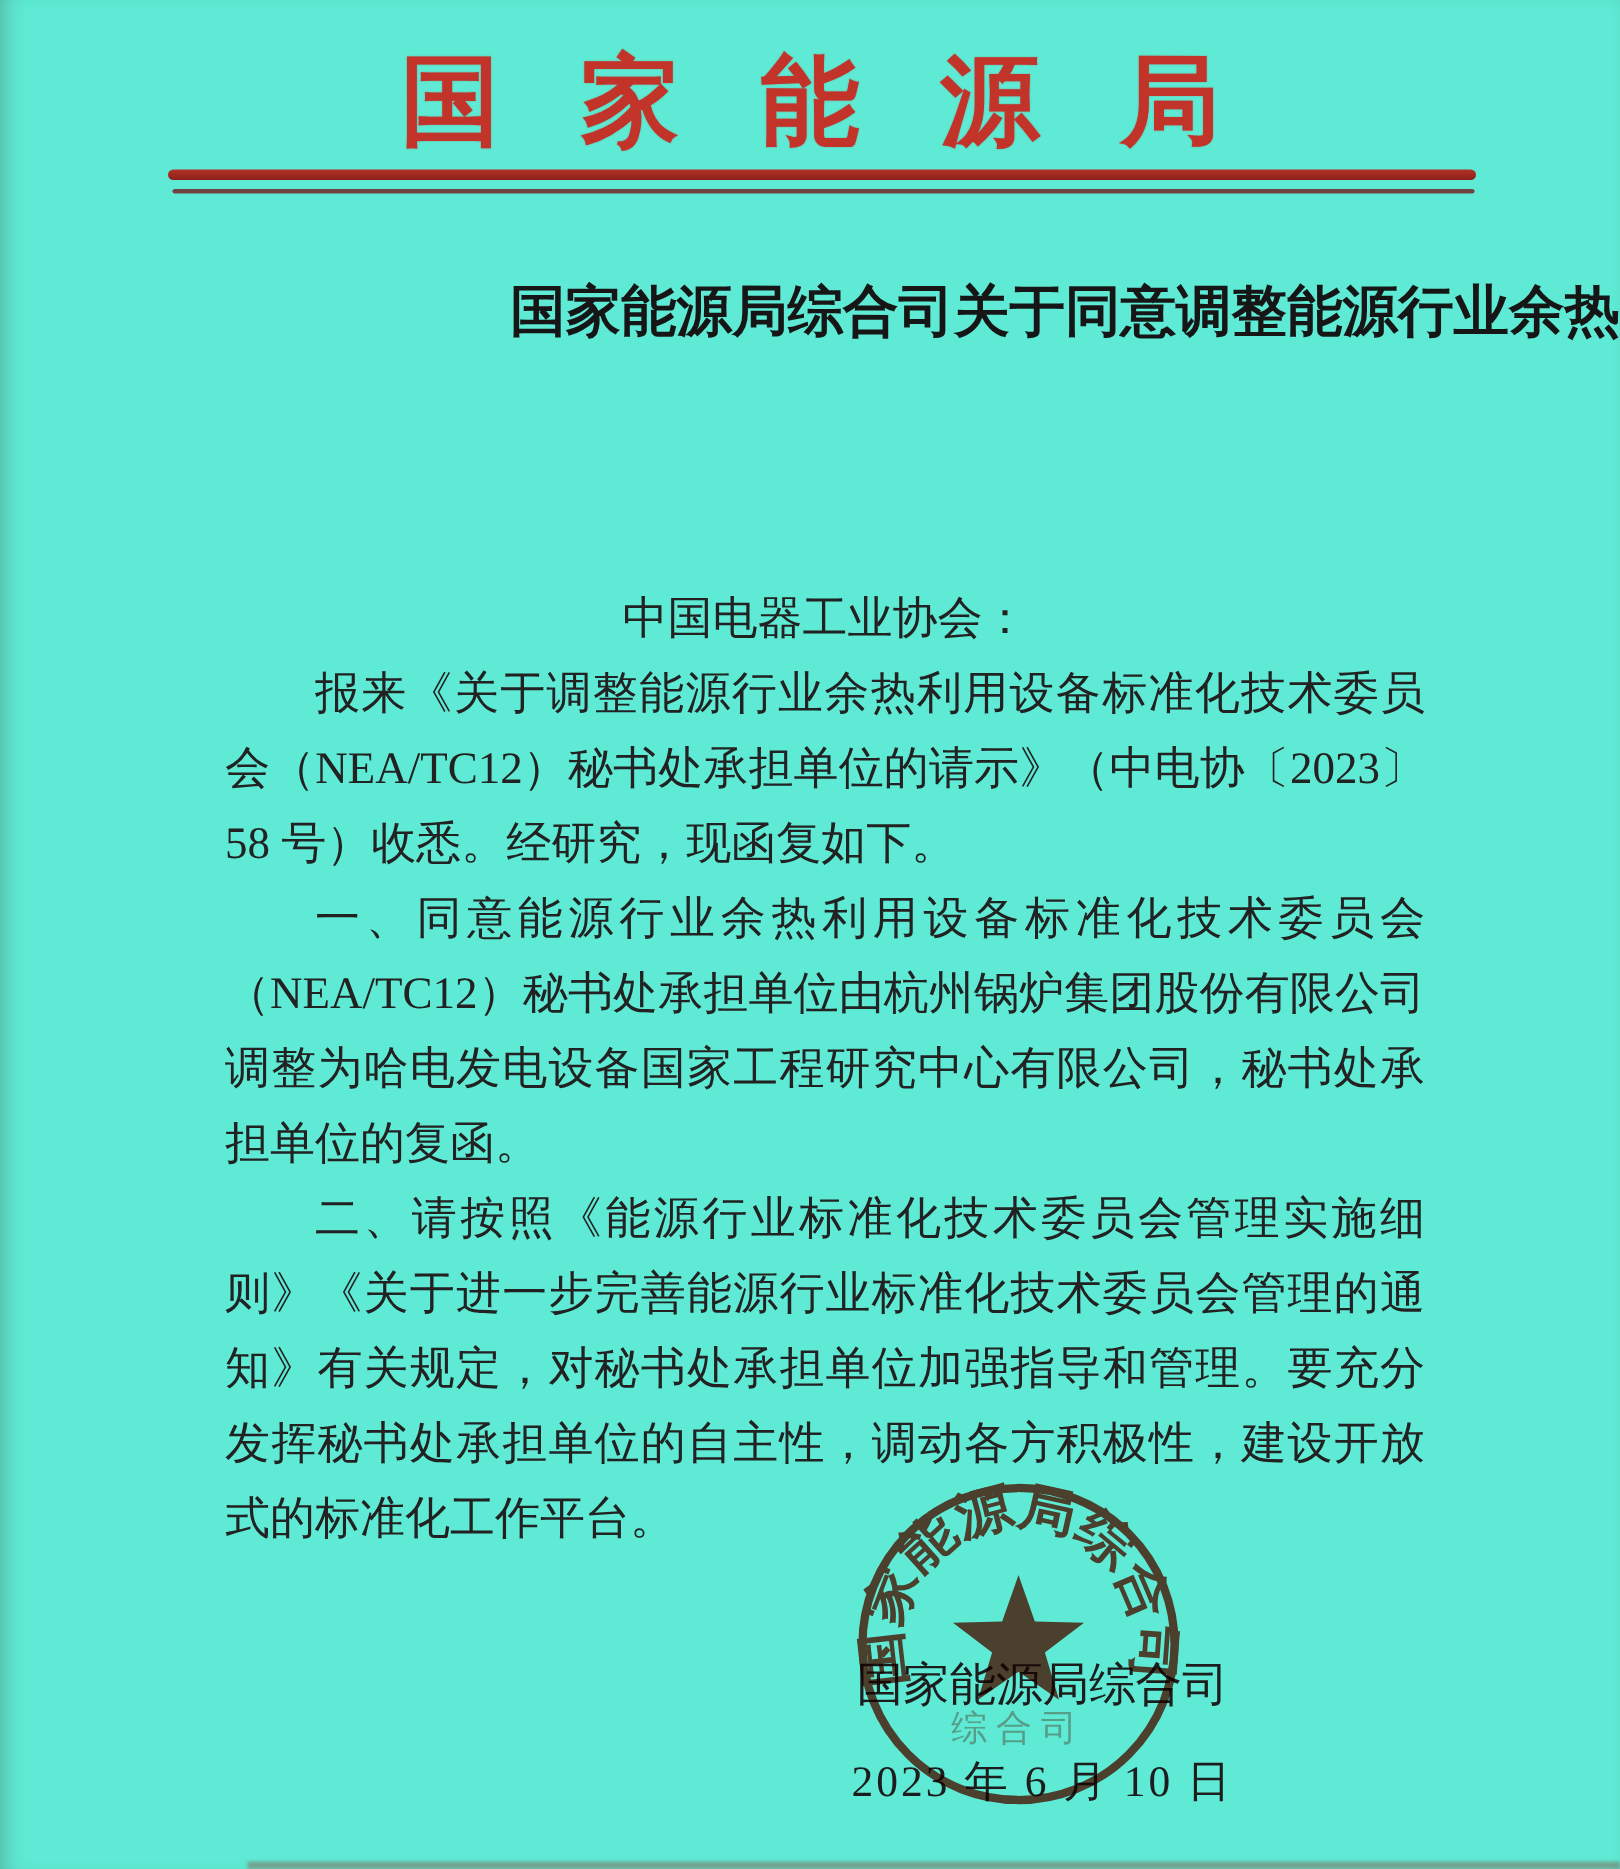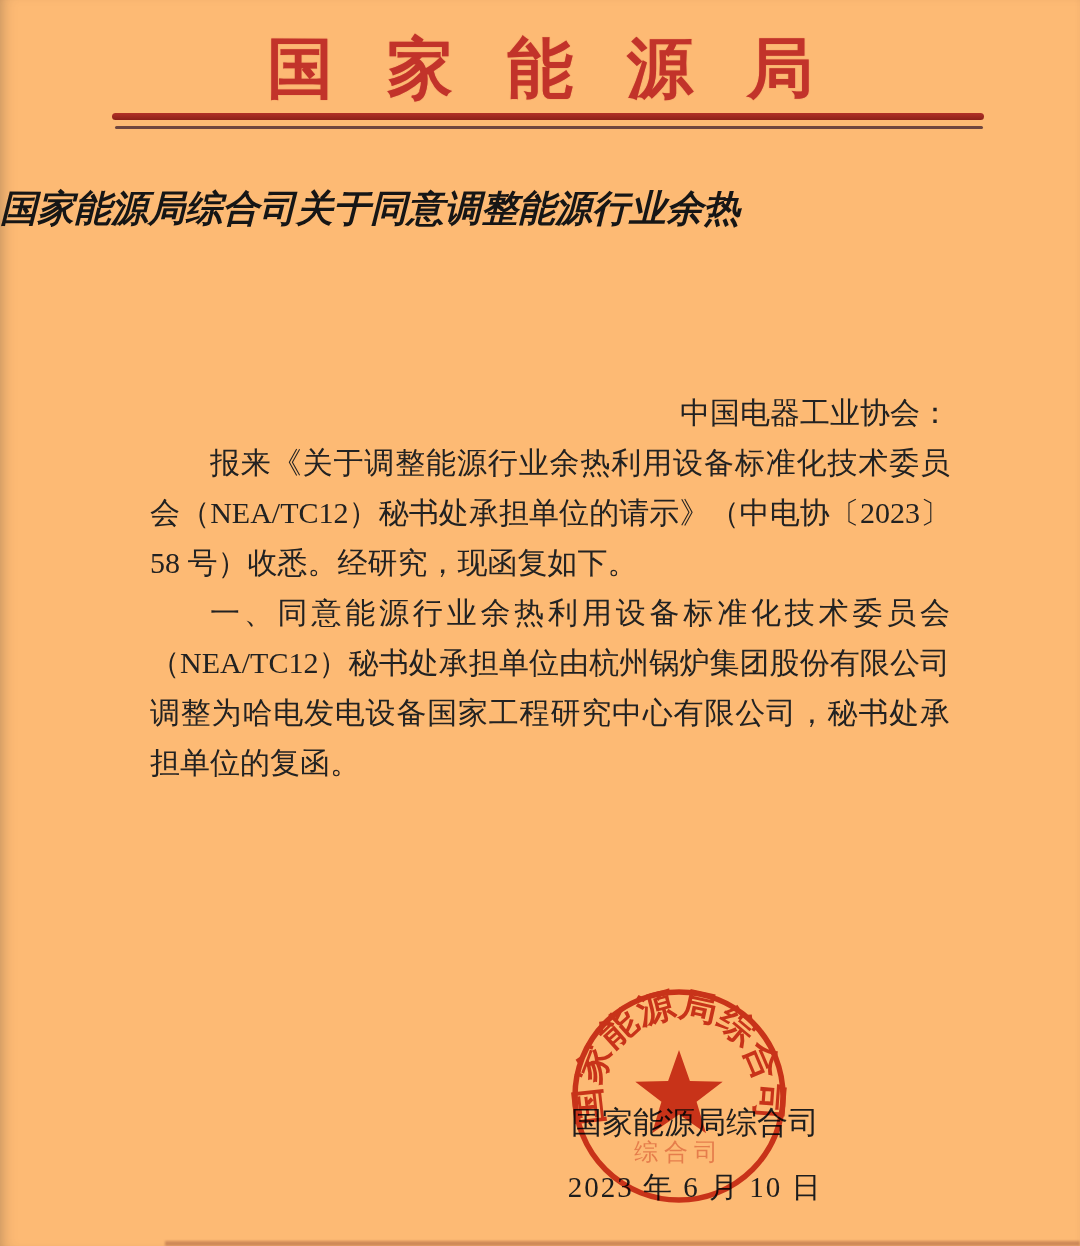--- a/index.html
+++ b/index.html
@@ -2,21 +2,21 @@
 <html><head>
 <meta charset="utf-8">
 <style>
   * { margin: 0; padding: 0; box-sizing: border-box; }
   html, body { background: #e8e6e2; }
   .page {
     position: relative;
     width: 1080px;
     height: 1246px;
     margin: 0 auto;
-    background: #fdba74;
+    background: #5eead4;
     font-family: "Liberation Serif", "DejaVu Serif", serif;
     overflow: hidden;
     box-shadow: inset 12px 0 16px -12px rgba(60,50,45,.38),
                 inset -4px 0 10px -8px rgba(60,50,45,.15);
   }
   
   .agency {
     position: absolute;
     top: 30px; left: 0; width: 100%;
     text-align: center;
@@ -38,37 +38,36 @@
   .rule-thin {
     position: absolute;
     left: 115px; right: 97px; top: 126px; height: 3px;
     background: #6f463f;
     border-radius: 2px;
   }
   
   .doc-title {
     position: absolute;
     top: 184px; left: 0; width: 100%;
-    text-align: left;
+    text-align: right;
     font-size: 37px;
     font-weight: 700;
     line-height: 50px;
     color: #161616;
-    font-style: italic;
   }
   
   .body-text {
     position: absolute;
     top: 388px; left: 150px; width: 800px;
     font-size: 30px;
     line-height: 50px;
     color: #222;
     text-align: justify;
   }
-  .salutation { margin: 0 0 0 0; text-align: right; }
+  .salutation { margin: 0 0 0 0; text-align: center; }
   .para { margin: 0; text-indent: 2em; }
   
   .signoff {
     position: absolute;
     left: 505px; top: 1106px; width: 380px;
     text-align: center;
     color: #1d1d1d;
     z-index: 2;
   }
   .signer { font-size: 31px; line-height: 34px; }
@@ -102,20 +101,21 @@
   </div>
 
   <div class="doc-title">
     <div>国家能源局综合司关于同意调整能源行业余热</div>
   </div>
 
   <div class="body-text">
     <p class="salutation">中国电器工业协会：</p>
     <p class="para">报来《关于调整能源行业余热利用设备标准化技术委员会（NEA/TC12）秘书处承担单位的请示》（中电协〔2023〕58 号）收悉。经研究，现函复如下。</p>
     <p class="para">一、同意能源行业余热利用设备标准化技术委员会（NEA/TC12）秘书处承担单位由杭州锅炉集团股份有限公司调整为哈电发电设备国家工程研究中心有限公司，秘书处承担单位的复函。</p>
+    <p class="para">二、请按照《能源行业标准化技术委员会管理实施细则》《关于进一步完善能源行业标准化技术委员会管理的通知》有关规定，对秘书处承担单位加强指导和管理。要充分发挥秘书处承担单位的自主性，调动各方积极性，建设开放式的标准化工作平台。</p>
   </div>
 
   <div class="signoff">
     <div class="signer">国家能源局综合司</div>
     <div class="sign-date">2023 年 6 月 10 日</div>
   </div>
 
   <svg class="seal" viewBox="0 0 220 220" xmlns="http://www.w3.org/2000/svg">
     <circle cx="110" cy="110" r="104" fill="none" stroke="#c63524" stroke-width="5.5"></circle>
     <polygon fill="#c63524" points="110,64 120.9,95 153.7,95.8 127.6,115.7 137,147.2 110,128.5 83,147.2 92.4,115.7 66.3,95.8 99.1,95"></polygon>

